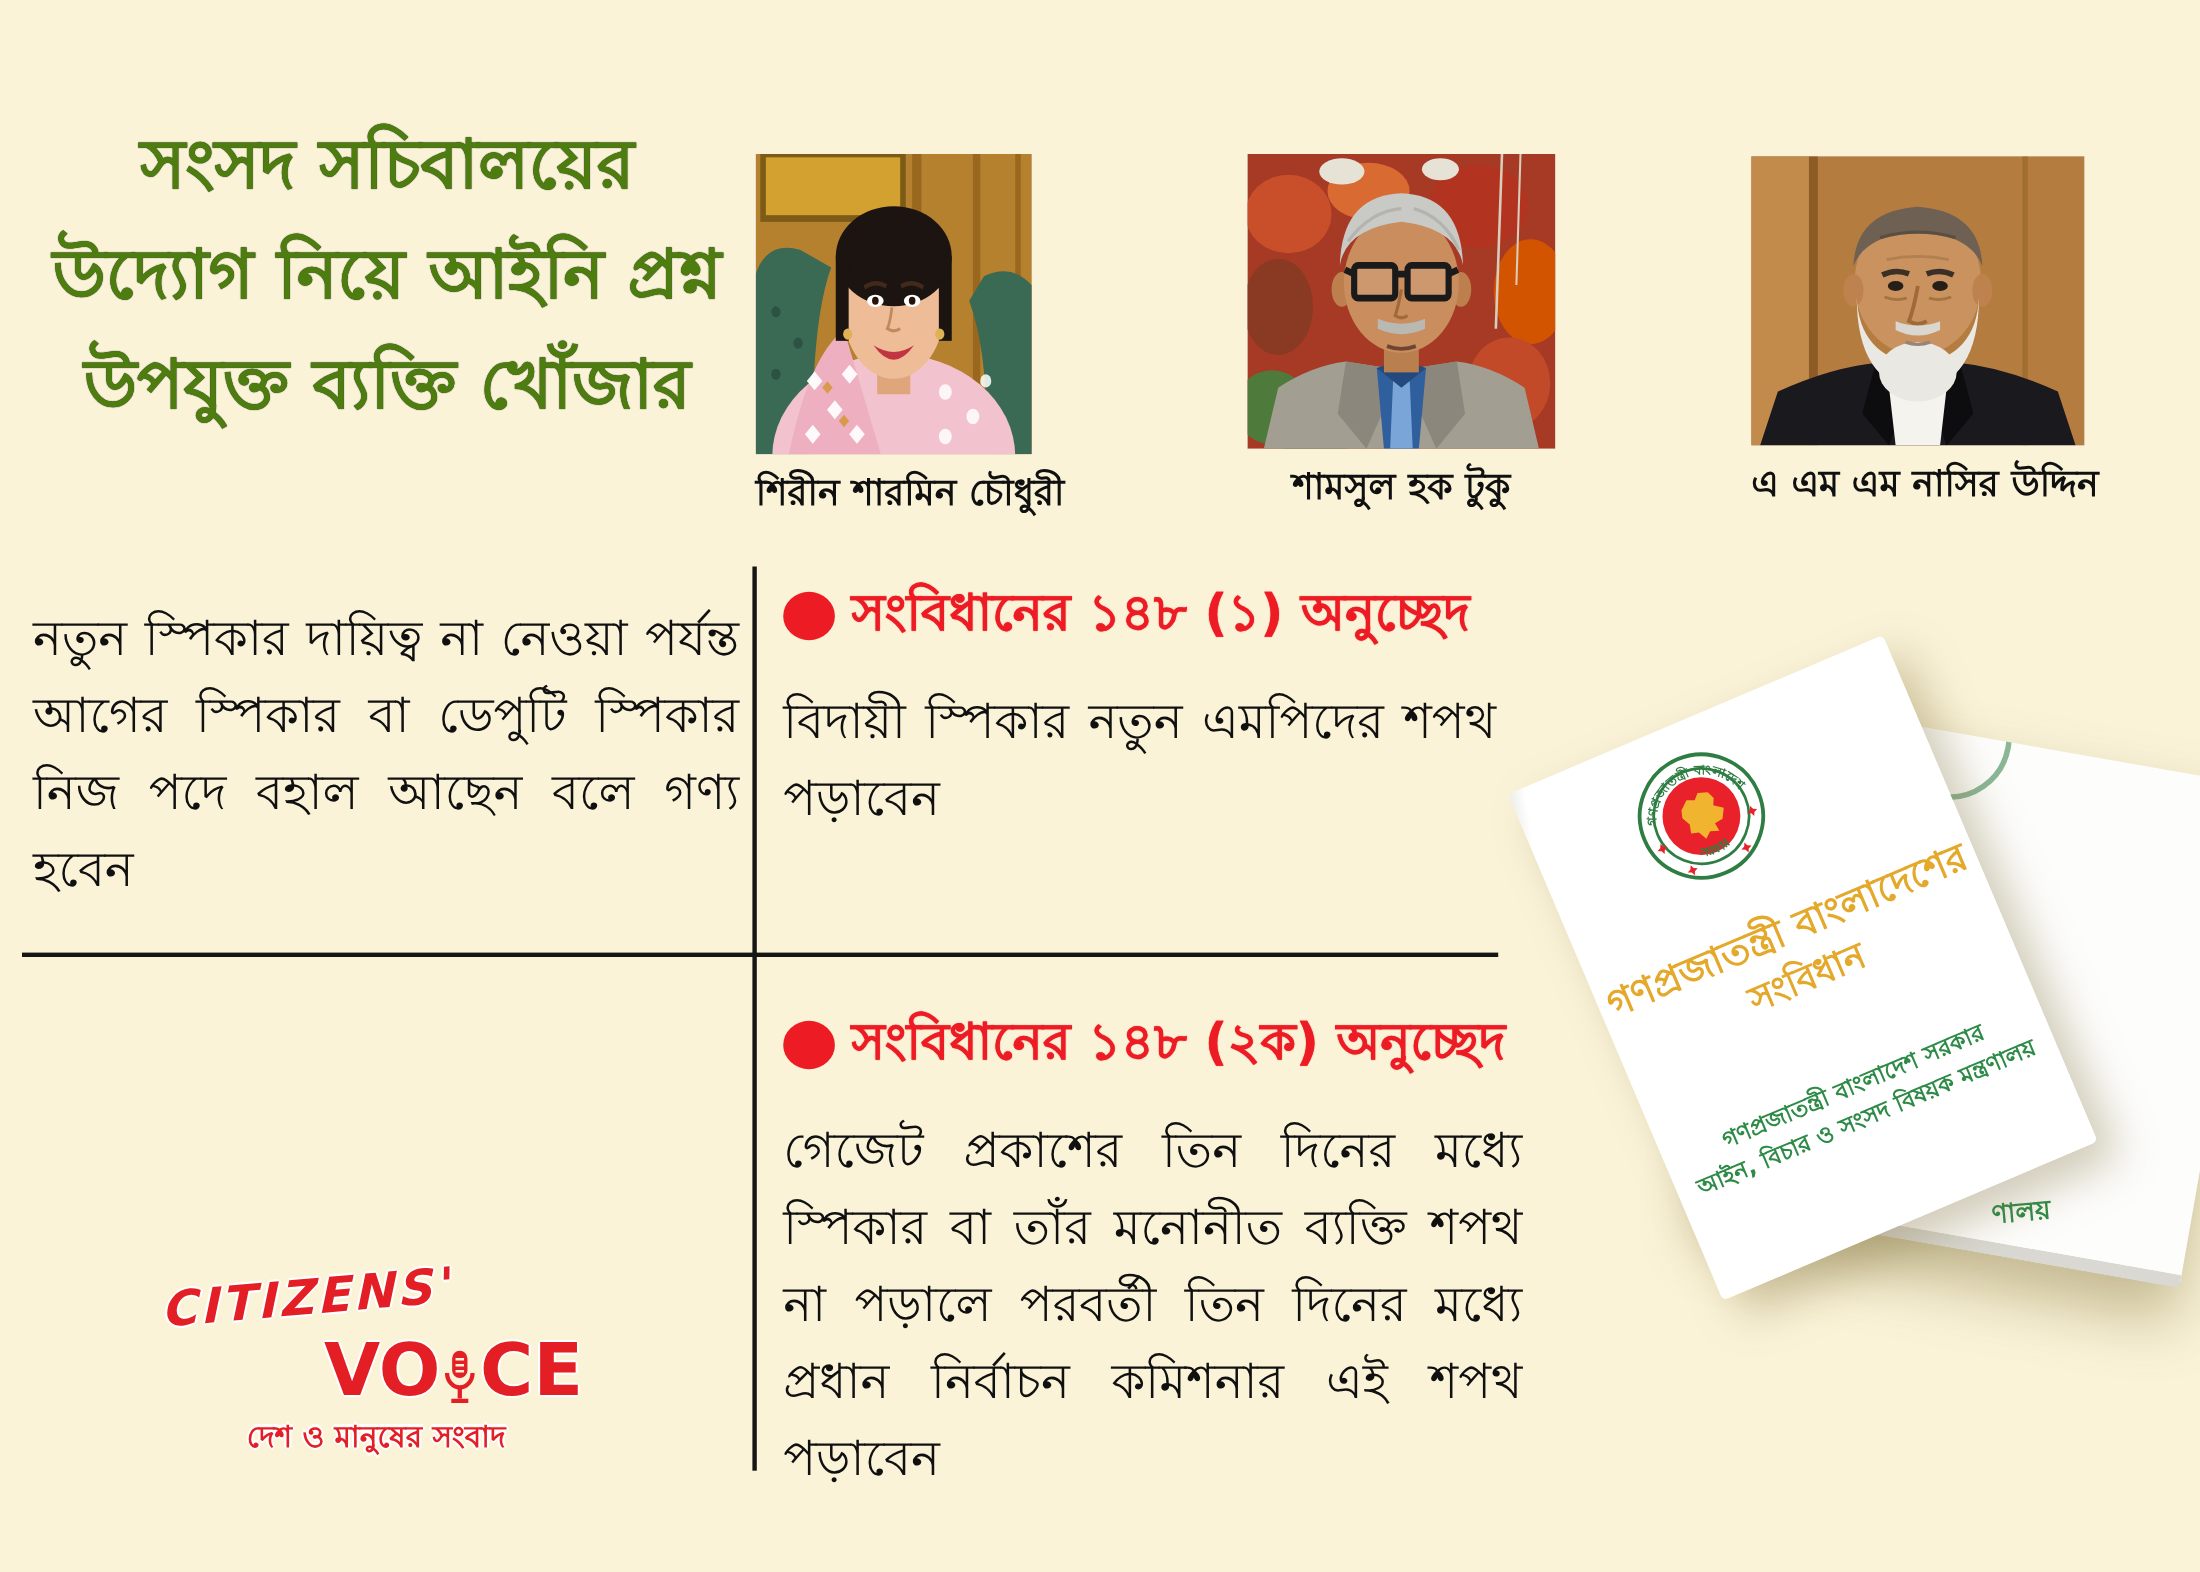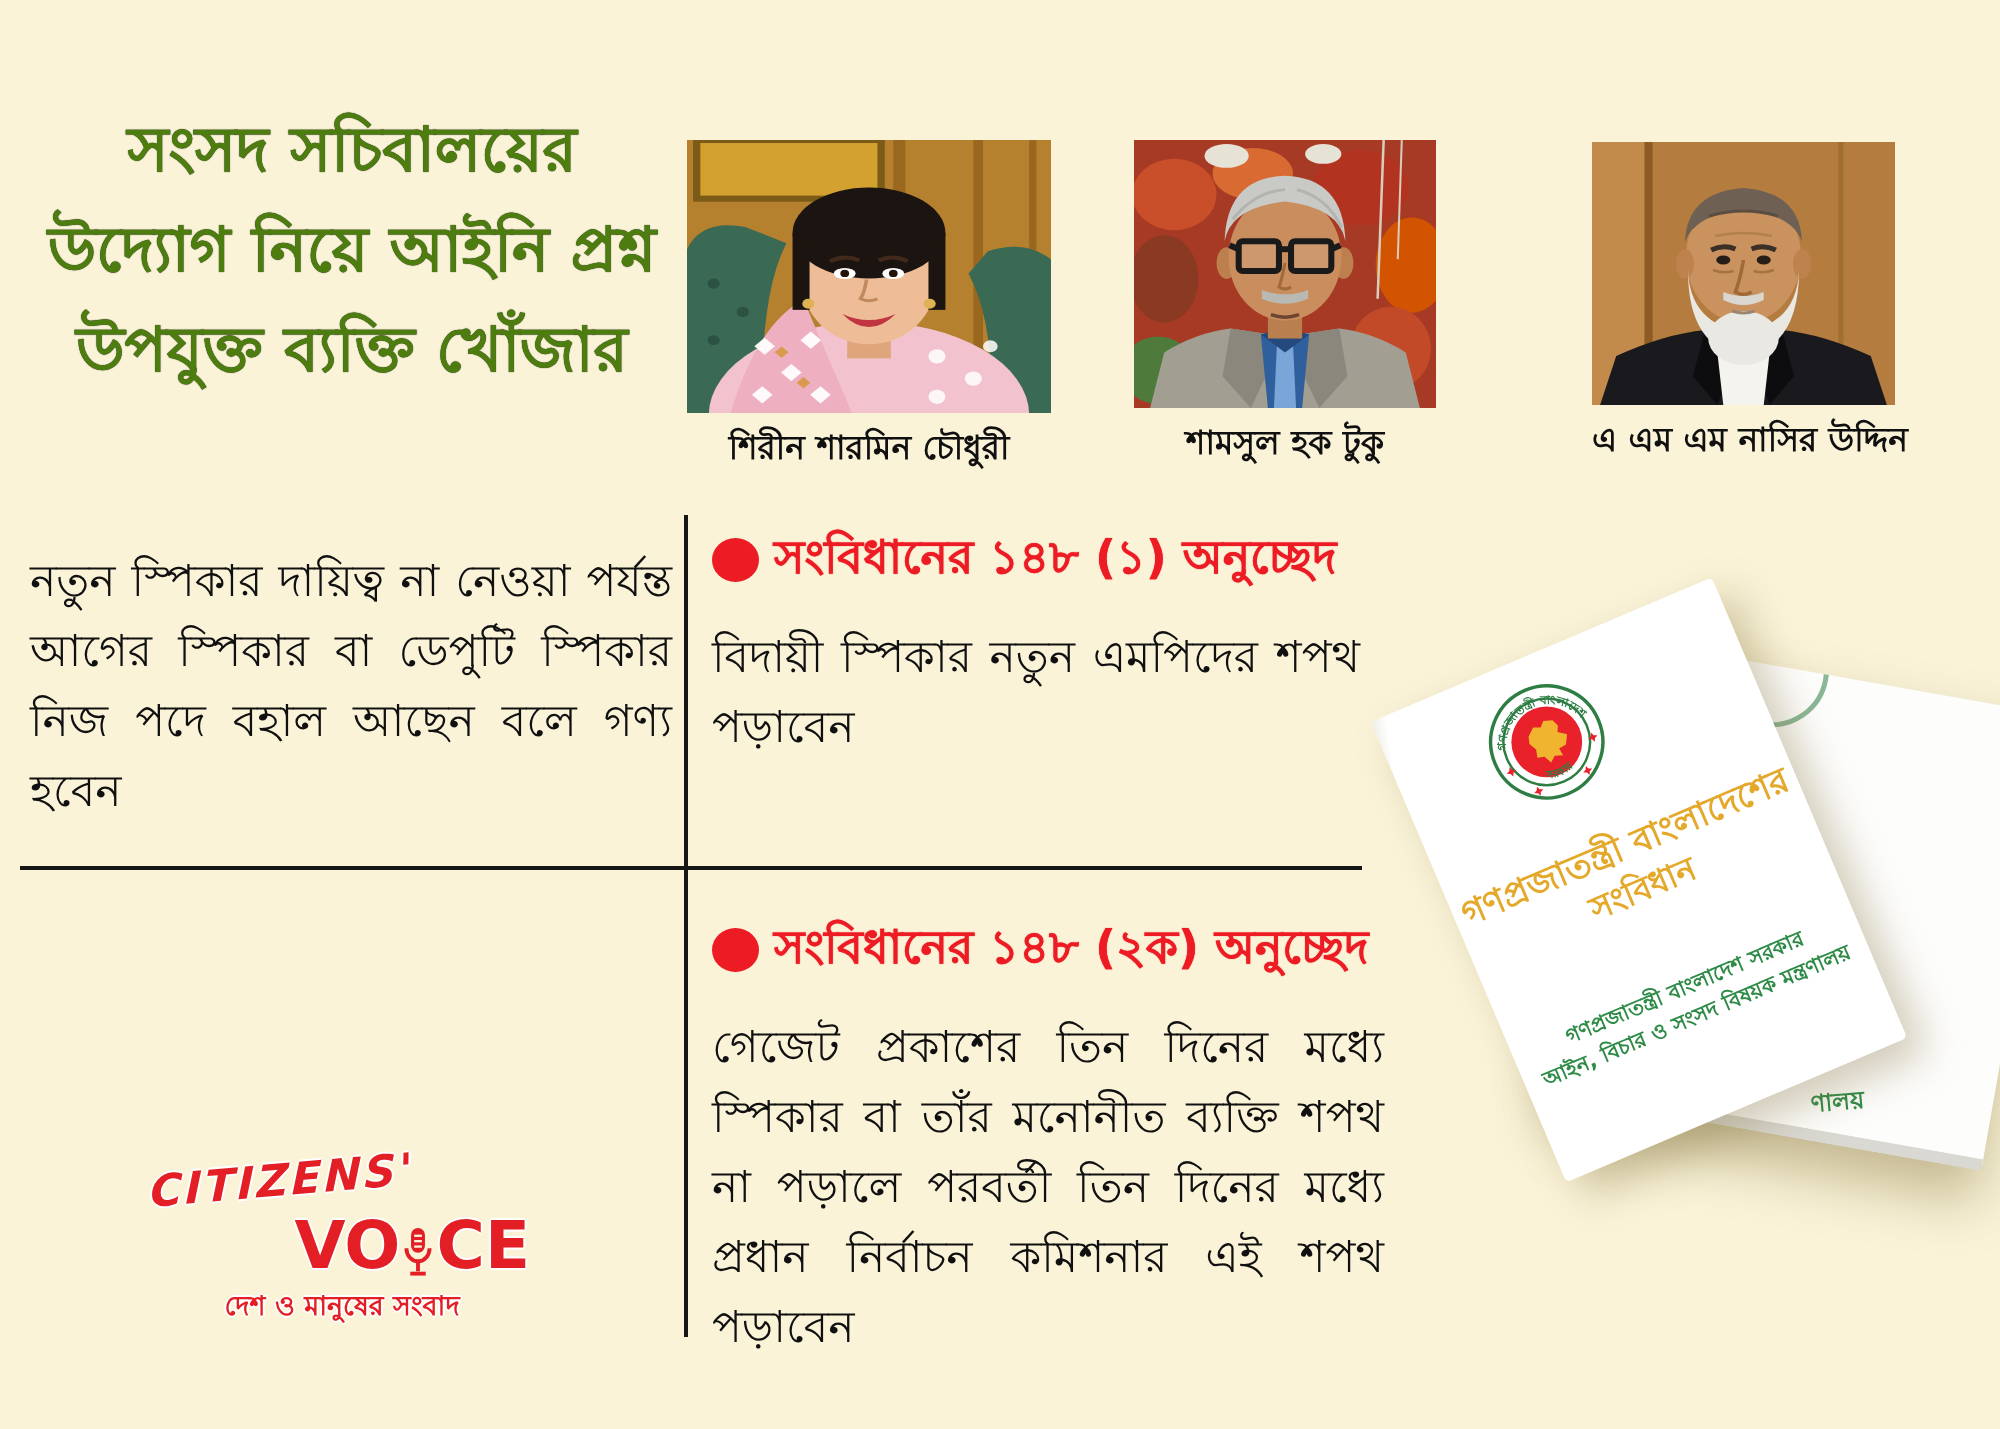--- a/index.html
+++ b/index.html
@@ -5,22 +5,22 @@
   html,body{margin:0;padding:0;}
   body{font-family:"DejaVu Sans","Liberation Sans",sans-serif;}
   #canvas{position:relative;width:2000px;height:1429px;background:#FAF3D8;overflow:hidden;}
 
   
   .headline{position:absolute;left:18px;top:100px;width:668px;text-align:center;
     font-size:62px;line-height:100px;font-weight:800;color:#4d7c0f;text-shadow:0 0 1px #101010;}
 
   
   .person{position:absolute;margin:0;}
-  .p1{left:687px;top:140px;width:364px;}
-  .p2{left:1134px;top:140px;width:302px;}
+  .p1{left:687px;top:140px;width:251px;}
+  .p2{left:1134px;top:140px;width:280px;}
   .p3{left:1592px;top:142px;width:303px;}
   .photo{width:100%;overflow:hidden;background:#cbb;}
   .p1 .photo{height:273px;}.p2 .photo{height:268px;}.p3 .photo{height:263px;}
   .photo svg{display:block;width:100%;height:100%;}
   figcaption{margin-top:9px;text-align:center;font-size:33px;font-weight:bold;color:#101010;white-space:nowrap;}
 
   
   .vline{position:absolute;left:684px;top:515px;width:4px;height:822px;background:#161616;}
   .hline{position:absolute;left:20px;top:866px;width:1342px;height:4px;background:#161616;}
 

